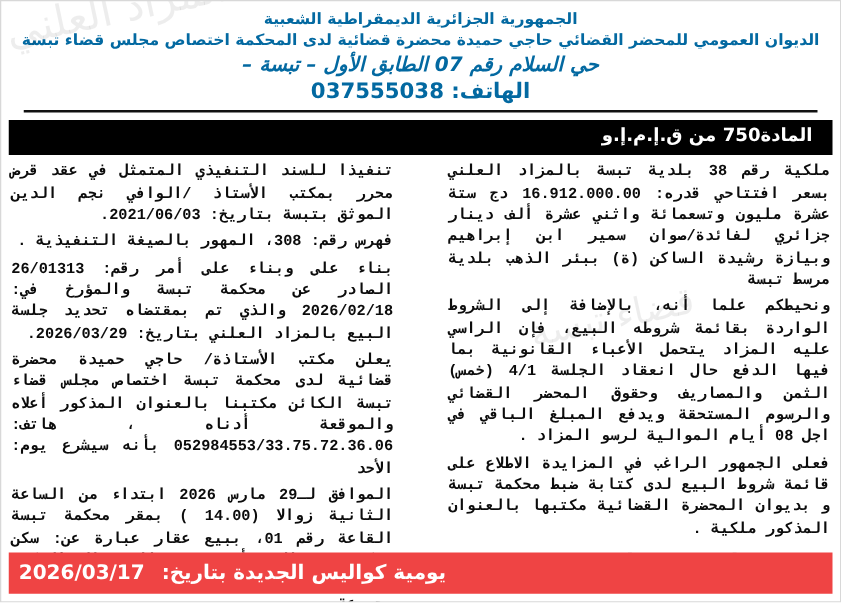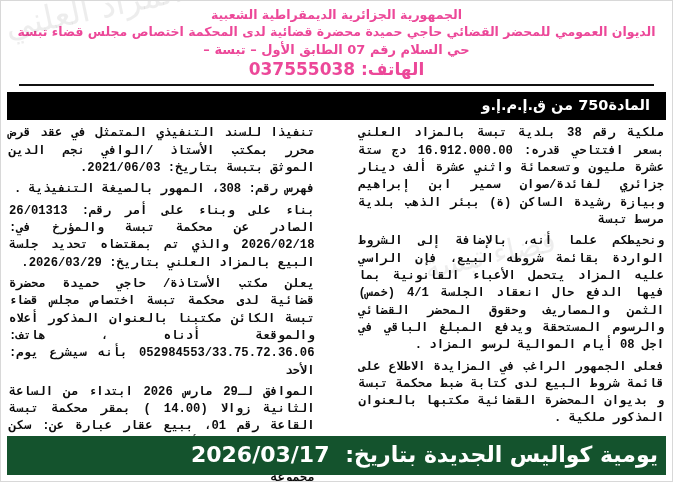--- a/index.html
+++ b/index.html
@@ -37,26 +37,26 @@
     left: 420px;
     font-size: 30px;
   }
   
   .masthead {
     padding: 6px 10px 2px 10px;
     text-align: center;
   }
   .masthead .line {
     font-weight: bold;
-    color: #ec4899;
+    color: #0369a1;
     line-height: 1.35;
   }
   .m-l1 { font-size: 12.5px; }
   .m-l2 { font-size: 12.5px; }
-  .m-l3 { font-size: 13px; }
+  .m-l3 { font-size: 16px; font-style: italic; }
   .m-l4 {
     font-size: 17px;
     direction: rtl;
   }
   .rule {
     height: 2px;
     background: #111;
     margin: 3px 8px 0 8px;
   }
   
@@ -110,25 +110,25 @@
     font-weight: bold;
     font-size: 18px;
     margin-top: 6px;
   }
   
   .footer {
     position: absolute;
     bottom: 6px;
     left: 6px;
     right: 6px;
-    background: #14532d;
+    background: #ef4444;
     color: #fff;
-    text-align: right;
+    text-align: left;
     padding: 6px 8px 8px 8px;
-    font-size: 22px;
+    font-size: 16px;
     font-weight: bold;
     box-sizing: border-box;
   }
   .footer .date { padding-right: 8px; }
 </style>
 </head>
 <body>
 
 <div class="page">
 

